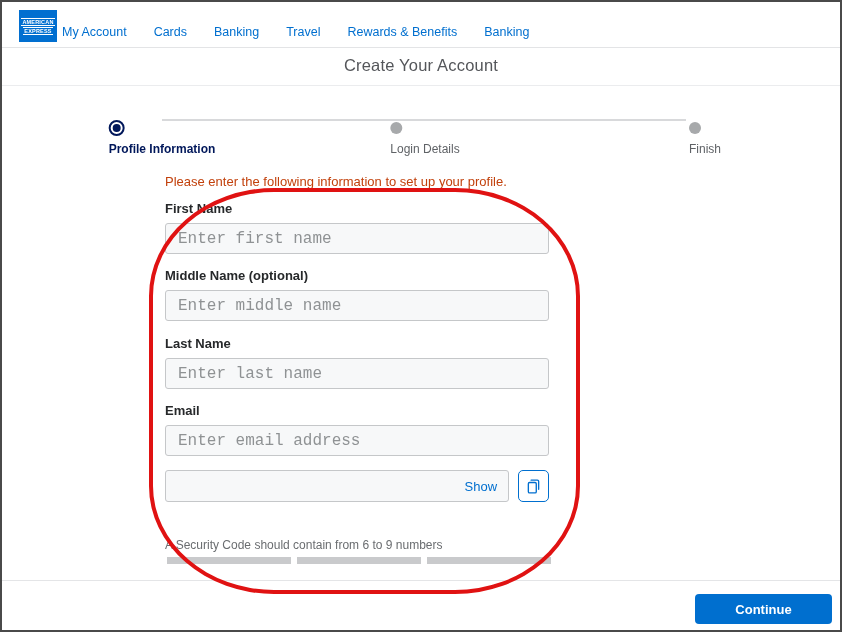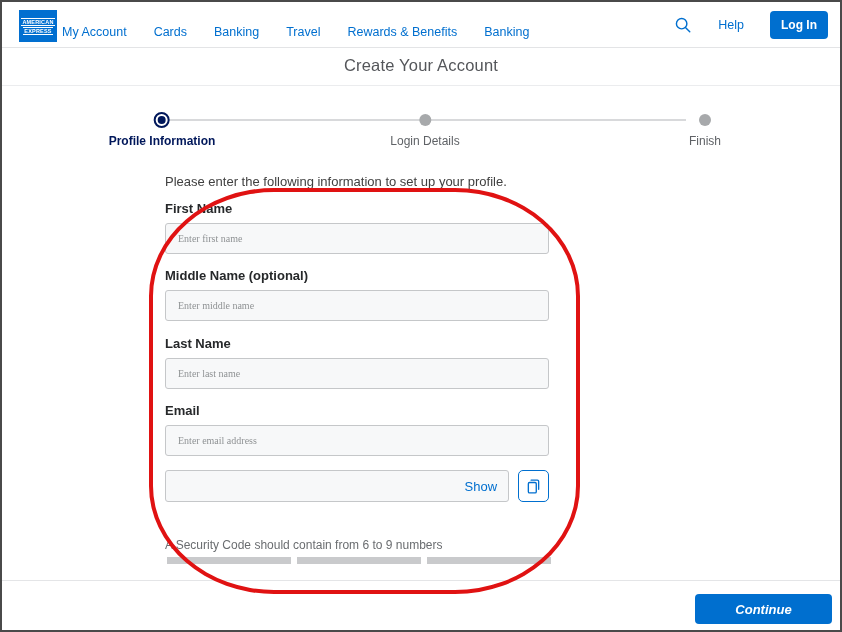--- a/index.html
+++ b/index.html
@@ -34,38 +34,38 @@
   
   .page-title { position:absolute; left:0; top:54px; width:100%; text-align:center;
     font-size:16.5px; color:#54565a; letter-spacing:.2px; }
   .divider { position:absolute; left:0; width:100%; height:1px; background:#ebecee; }
   .divider.under-title { top:83px; }
   .divider.above-footer { top:578px; background:#e4e5e7; }
 
   
   .stepper { position:absolute; left:0; top:100px; width:100%; height:48px; }
   .step-track { position:absolute; left:160px; top:17px; width:524px; height:2px; background:#d8d9db; }
-  .step { position:absolute; top:10px; transform:translateX(-50%); display:flex; flex-direction:column; align-items:center; }
+  .step { position:absolute; top:18px; transform:translateX(-50%); display:flex; flex-direction:column; }
   .step .dot-active {
     width:16px; height:16px; border-radius:50%; border:2px solid #00175a; background:#fff;
     display:flex; align-items:center; justify-content:center;
   }
   .step .dot-active::after { content:""; width:8px; height:8px; border-radius:50%; background:#00175a; }
   .step .dot-gray { width:12px; height:12px; border-radius:50%; background:#a7a9ab; margin:2px 0; }
   .step .lbl { margin-top:6px; font-size:12px; color:#5f6266; white-space:nowrap; }
   .step.active .lbl { color:#00175a; font-weight:bold; }
   .step1 { left:160px; } .step2 { left:423px; } .step3 { left:684px;margin-left:19px; }
 
   
-  .instruction { position:absolute; left:163px; top:172px; font-size:13px; color:#404040; }
+  .instruction { position:absolute; left:163px; top:172px; font-size:13px; color:#c2410c; }
   .fgroup { position:absolute; left:163px; width:384px; }
   .fgroup .flabel { font-size:13px; font-weight:bold; color:#26282a; display:block; margin-bottom:7px; }
   .tinput {
     width:100%; height:31px; background:#f7f8f9; border:1px solid #c5c7c9; border-radius:3px;
-    padding:0 12px; font-family:Liberation Serif, serif; font-size:10px; color:#15803d;
+    padding:0 12px; font-family:Liberation Mono, monospace; font-size:16px; color:#15803d;
   }
   .tinput::placeholder { color:#8f9294; opacity:1; }
   .g1 { top:199px; } .g2 { top:266px; } .g3 { top:334px; } .g4 { top:401px; }
 
   .sec-group { position:absolute; left:163px; top:468px; width:384px; }
   .sec-label-row { display:flex; align-items:center; gap:7px; margin-bottom:7px; }
   .sec-label-row .flabel2 { font-size:13px; font-weight:bold; color:#26282a; }
   .info-icon {
     width:13px; height:13px; border-radius:50%; border:1px solid #5a9bd5; color:#3d85c6;
     font-size:9px; font-family:"Liberation Serif",serif; font-style:italic; font-weight:bold;
@@ -90,51 +90,41 @@
   .red-oval {
     position:absolute; left:147px; top:186px; width:431px; height:406px;
     border:4px solid #e01212; border-radius:125px / 108px;
     pointer-events:none; z-index:5;
   }
 
   
   .continue-btn {
     position:absolute; left:693px; top:592px; width:137px; height:30px;
     background:#006fcf; color:#fff; border:none; border-radius:4px;
-    font-family:inherit; font-size:13px; font-weight:bold; cursor:pointer;font-style:italic;
+    font-family:inherit; font-size:13px; font-weight:bold; cursor:pointer;
   }
 </style>
 </head>
 <body>
 
 <div class="frame">
 
   <div class="topnav">
     <div class="logo">
       <span>AMERICAN</span>
       <span>EXPRESS</span>
     </div>
     <nav class="navlinks">
       <a>My Account</a>
       <a>Cards</a>
       <a>Banking</a>
       <a>Travel</a>
       <a>Rewards &amp; Benefits</a>
       <a>Banking</a>
     </nav>
-    <div class="nav-right">
-      <span class="search-btn">
-        <svg viewBox="0 0 20 20" width="18" height="18">
-          <circle cx="8.5" cy="8.5" r="5.8" fill="none" stroke="#006fcf" stroke-width="1.6"></circle>
-          <line x1="13" y1="13" x2="17.5" y2="17.5" stroke="#006fcf" stroke-width="1.6" stroke-linecap="round"></line>
-        </svg>
-      </span>
-      <a class="help-link">Help</a>
-      <button class="login-btn">Log In</button>
-    </div>
   </div>
 
   <div class="page-title">Create Your Account</div>
   <div class="divider under-title"></div>
 
   <div class="stepper">
     <div class="step-track"></div>
     <div class="step step1 active">
       <span class="dot-active"></span>
       <span class="lbl">Profile Information</span>

